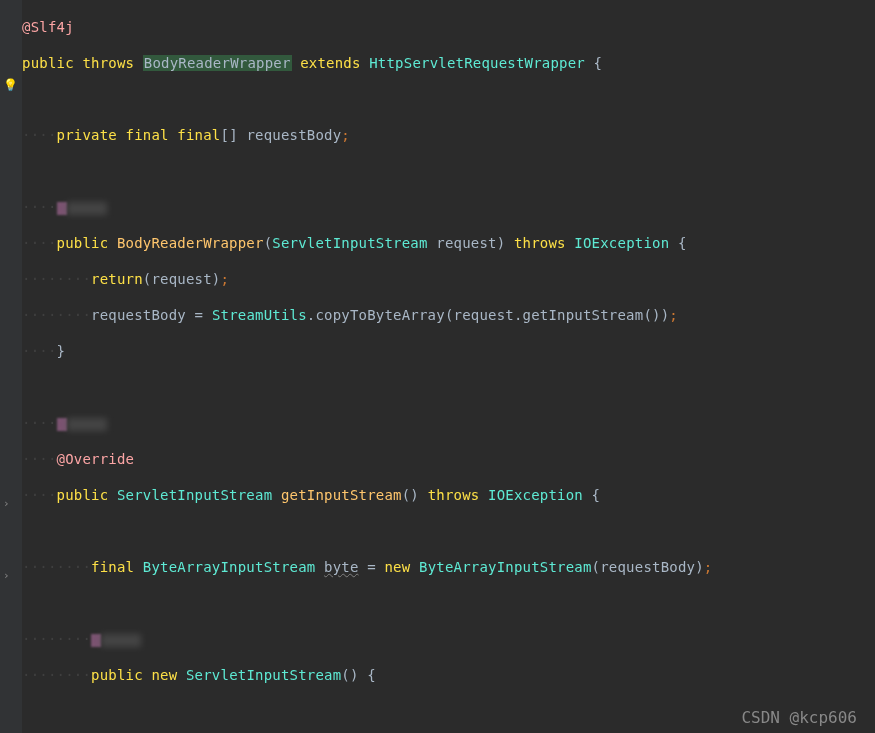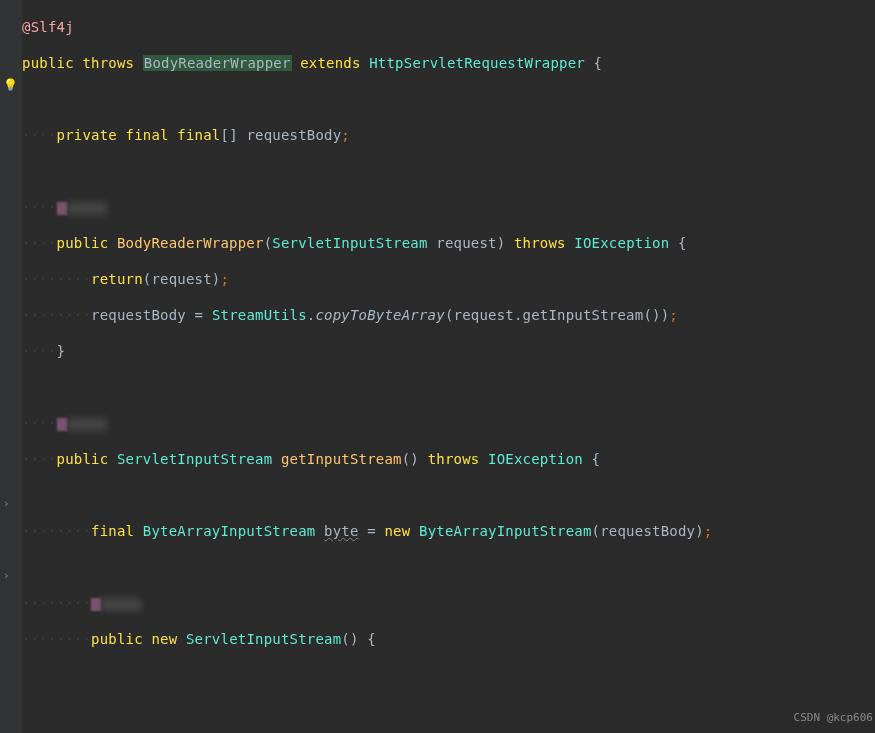--- a/index.html
+++ b/index.html
@@ -44,37 +44,37 @@
   }
   .line { height: 18px; }
   .dots { color: #3f3f3f; }
   .kw { color: #fde047; }
   .type { color: #5eead4; }
   .decl { color: #ffc66d; }
   .param { color: #a9b7c6; }
   .annot { color: #fca5a5; }
   .semi { color: #cc7832; }
   .highlight { background: #32593d; color:#a9b7c6; padding:0 1px; }
-  .italic { font-style: italic; }
+  .italic { }
   .underline { text-decoration: underline wavy #808080; text-decoration-thickness:1px; }
   .blur {
     display:inline-block;
     width:60px; height:13px;
     background:#555;
     filter: blur(3px);
     vertical-align: middle;
     opacity:0.6;
   }
   .blur.sm { width:40px; }
   .pink { background:#b06fa0; width:10px; filter:blur(1px); }
   .watermark {
     position:absolute;
-    bottom:6px; right:2px;
+    bottom:6px; right:18px;
     color:#888;
-    font-size:11px;
+    font-size:16px;
   }
 </style>
 </head>
 <body>
 
 <div class="editor">
   <div class="gutter">
     <span class="bulb" style="top:76px">💡</span>
     <span class="arrow" style="top:495px">›</span>
     <span class="arrow" style="top:567px">›</span>
@@ -85,20 +85,21 @@
 <div class="line"></div>
 <div class="line"><span class="dots">····</span><span class="kw">private</span> <span class="kw">final</span> <span class="kw">final</span><span>[]</span> <span>requestBody</span><span class="semi">;</span></div>
 <div class="line"></div>
 <div class="line"><span class="dots">····</span><span class="blur pink"></span><span class="blur sm"></span></div>
 <div class="line"><span class="dots">····</span><span class="kw">public</span> <span class="decl">BodyReaderWrapper</span><span>(</span><span class="type">ServletInputStream</span> <span class="param">request</span><span>)</span> <span class="kw">throws</span> <span class="type">IOException</span> <span>{</span></div>
 <div class="line"><span class="dots">········</span><span class="kw">return</span><span>(</span><span>request</span><span>)</span><span class="semi">;</span></div>
 <div class="line"><span class="dots">········</span><span>requestBody</span> <span>=</span> <span class="type">StreamUtils</span><span>.</span><span class="italic">copyToByteArray</span><span>(</span><span>request</span><span>.</span><span>getInputStream</span><span>()</span><span>)</span><span class="semi">;</span></div>
 <div class="line"><span class="dots">····</span><span>}</span></div>
 <div class="line"></div>
 <div class="line"><span class="dots">····</span><span class="blur pink"></span><span class="blur sm"></span></div>
+<div class="line"><span class="dots">····</span><span class="annot">@Override</span></div>
 <div class="line"><span class="dots">····</span><span class="kw">public</span> <span class="type">ServletInputStream</span> <span class="decl">getInputStream</span><span>()</span> <span class="kw">throws</span> <span class="type">IOException</span> <span>{</span></div>
 <div class="line"></div>
 <div class="line"><span class="dots">········</span><span class="kw">final</span> <span class="type">ByteArrayInputStream</span> <span class="underline">byte</span> <span>=</span> <span class="kw">new</span> <span class="type">ByteArrayInputStream</span><span>(</span><span>requestBody</span><span>)</span><span class="semi">;</span></div>
 <div class="line"></div>
 <div class="line"><span class="dots">········</span><span class="blur pink"></span><span class="blur sm"></span></div>
 <div class="line"><span class="dots">········</span><span class="kw">public</span> <span class="kw">new</span> <span class="type">ServletInputStream</span><span>()</span> <span>{</span></div>
 <div class="line"></div>
 
 
 

